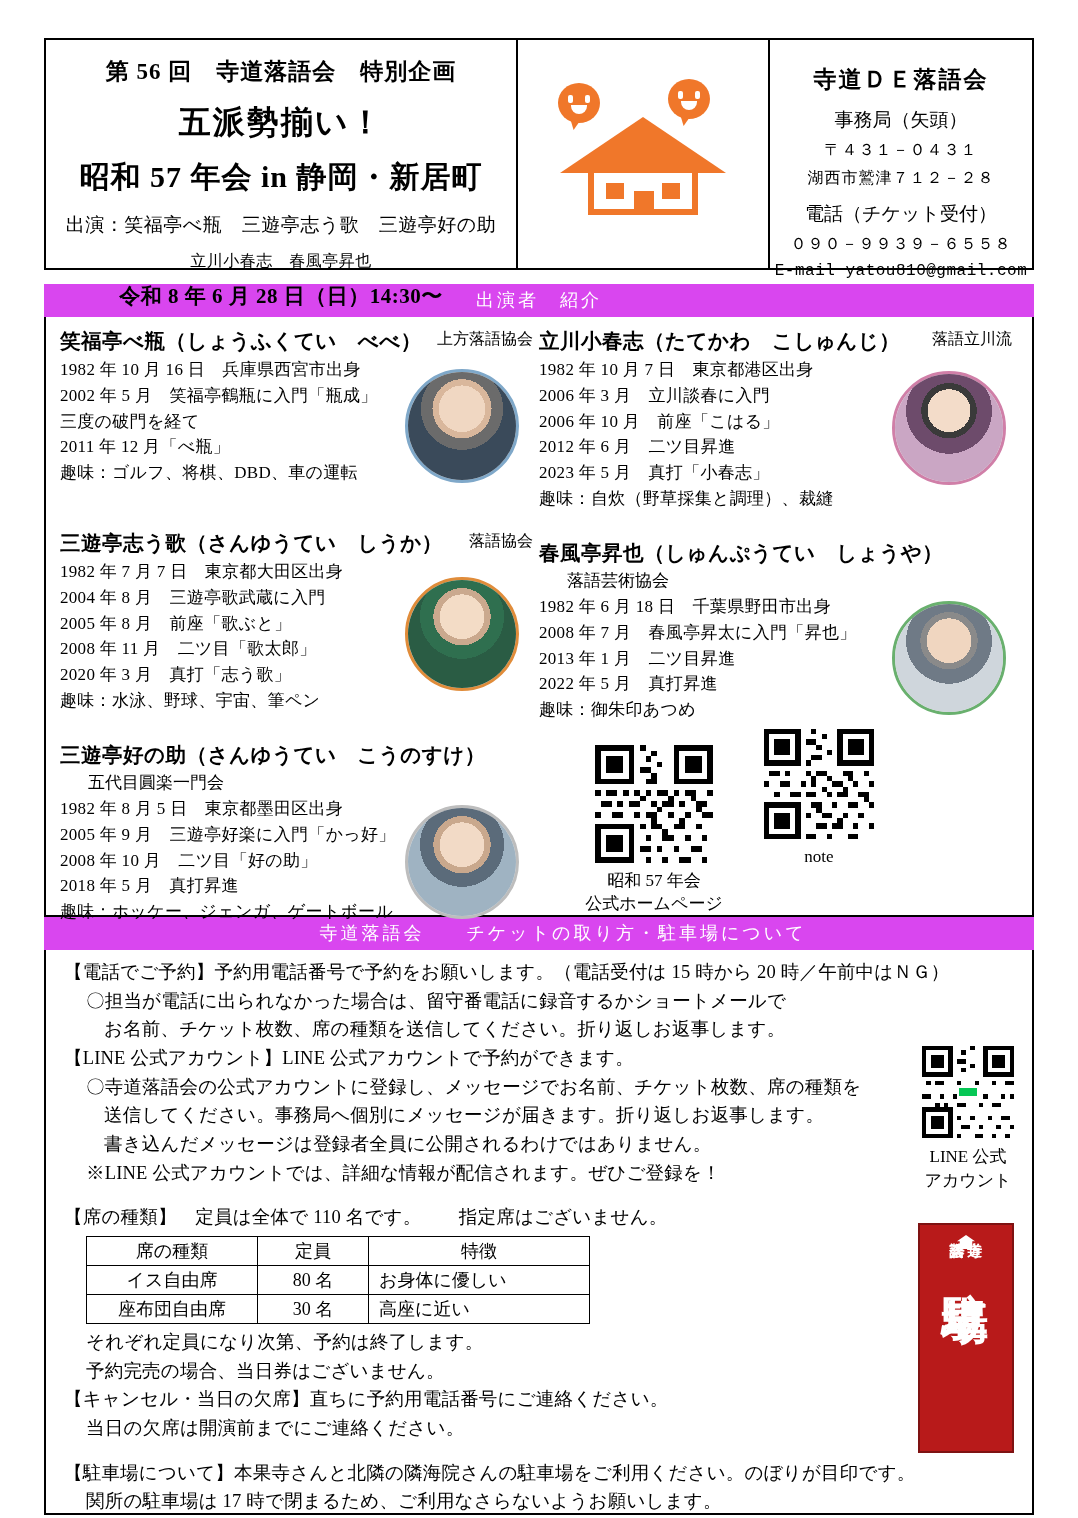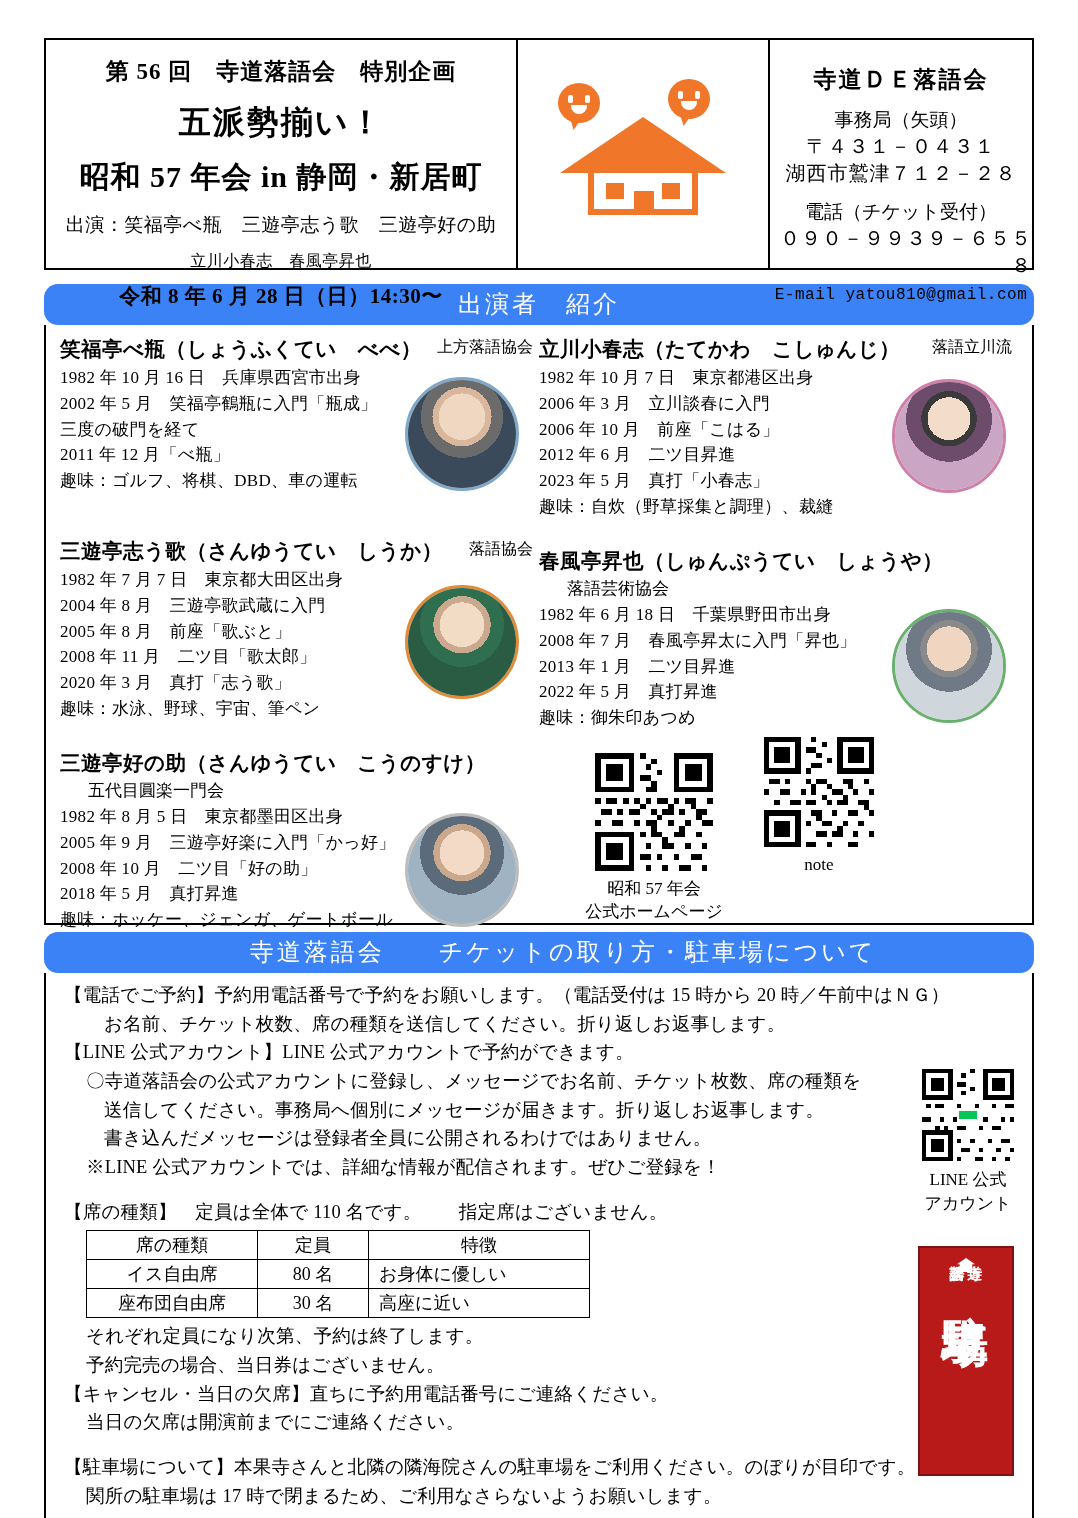--- a/index.html
+++ b/index.html
@@ -46,34 +46,33 @@
   }
   .hdr-right{
     flex:1;
     display:flex;flex-direction:column;
     align-items:center;
     padding-top:24px;
     box-sizing:border-box;
   }
   .hr-title{font-size:23px;font-weight:bold;letter-spacing:2px;}
   .hr-line{font-size:19px;margin-top:12px;}
-  .hr-mono{font-family:"Liberation Mono","DejaVu Sans Mono",monospace;font-size:20px;letter-spacing:1px;text-align:right;}
+  .hr-mono{font-family:"Liberation Mono","DejaVu Sans Mono",monospace;font-size:16px;margin-top:7px;letter-spacing:1px;text-align:right;}
   .hr-mono-sm{font-family:"Liberation Mono","DejaVu Sans Mono",monospace;font-size:16px;margin-top:7px;letter-spacing:0.5px;}
 
   
   .bar{
-    background:#3b82f6;color:#fff;
+    background:#d946ef;color:#fff;
     text-align:center;
-    font-size:24px;
+    font-size:18px;
     padding:4px 0 5px 0;
     letter-spacing:3px;
     margin-top:14px;
-    border-radius:14px;
-  }
-  .bar.tight{margin-top:7px;padding-left:48px;}
+  }
+  .bar.tight{margin-top:0;padding-left:48px;}
 
   
   .performers{
     border-left:2px solid #000;border-right:2px solid #000;border-bottom:2px solid #000;
     padding:10px 14px 14px 14px;
     position:relative;
     height:600px;
     box-sizing:border-box;
   }
   .cols{display:flex;gap:0px;}
@@ -491,20 +490,21 @@
 
       </div>
     </div>
   </div>
 
   <div class="bar tight">寺道落語会　　チケットの取り方・駐車場について</div>
 
   <div class="info">
 
     <p>【電話でご予約】予約用電話番号で予約をお願いします。（電話受付は 15 時から 20 時／午前中はＮＧ）</p>
+    <p class="ind1">〇担当が電話に出られなかった場合は、留守番電話に録音するかショートメールで</p>
     <p class="ind2">お名前、チケット枚数、席の種類を送信してください。折り返しお返事します。</p>
 
     <p>【LINE 公式アカウント】LINE 公式アカウントで予約ができます。</p>
     <p class="ind1">〇寺道落語会の公式アカウントに登録し、メッセージでお名前、チケット枚数、席の種類を</p>
     <p class="ind2">送信してください。事務局へ個別にメッセージが届きます。折り返しお返事します。</p>
     <p class="ind2">書き込んだメッセージは登録者全員に公開されるわけではありません。</p>
     <p class="ind1">※LINE 公式アカウントでは、詳細な情報が配信されます。ぜひご登録を！</p>
 
     <div class="spacer"></div>
 

